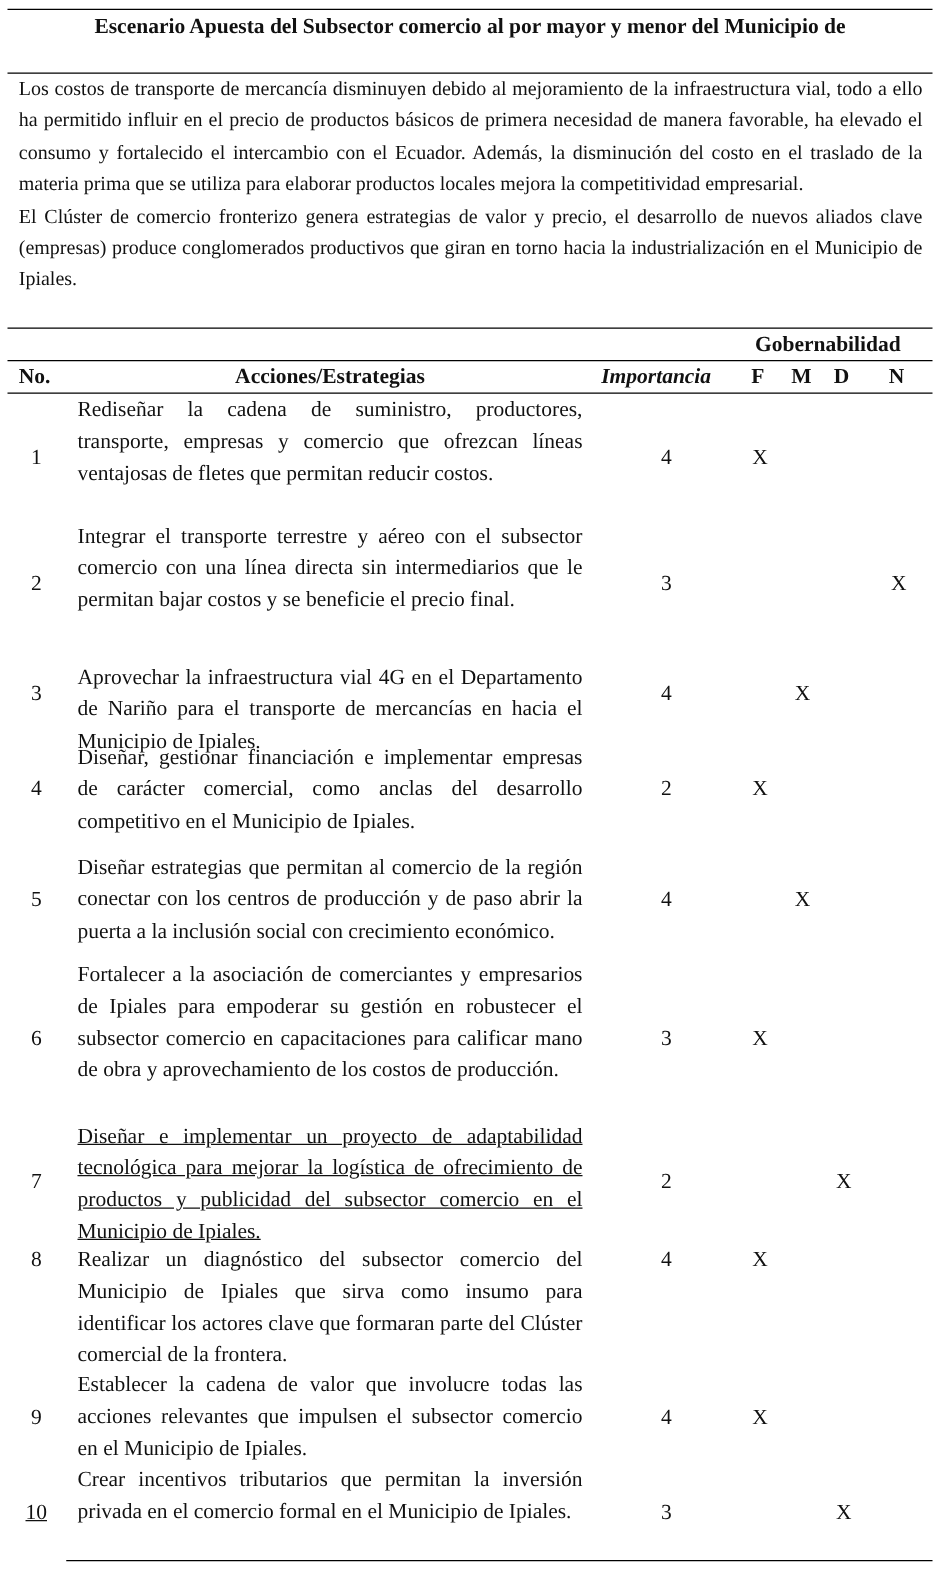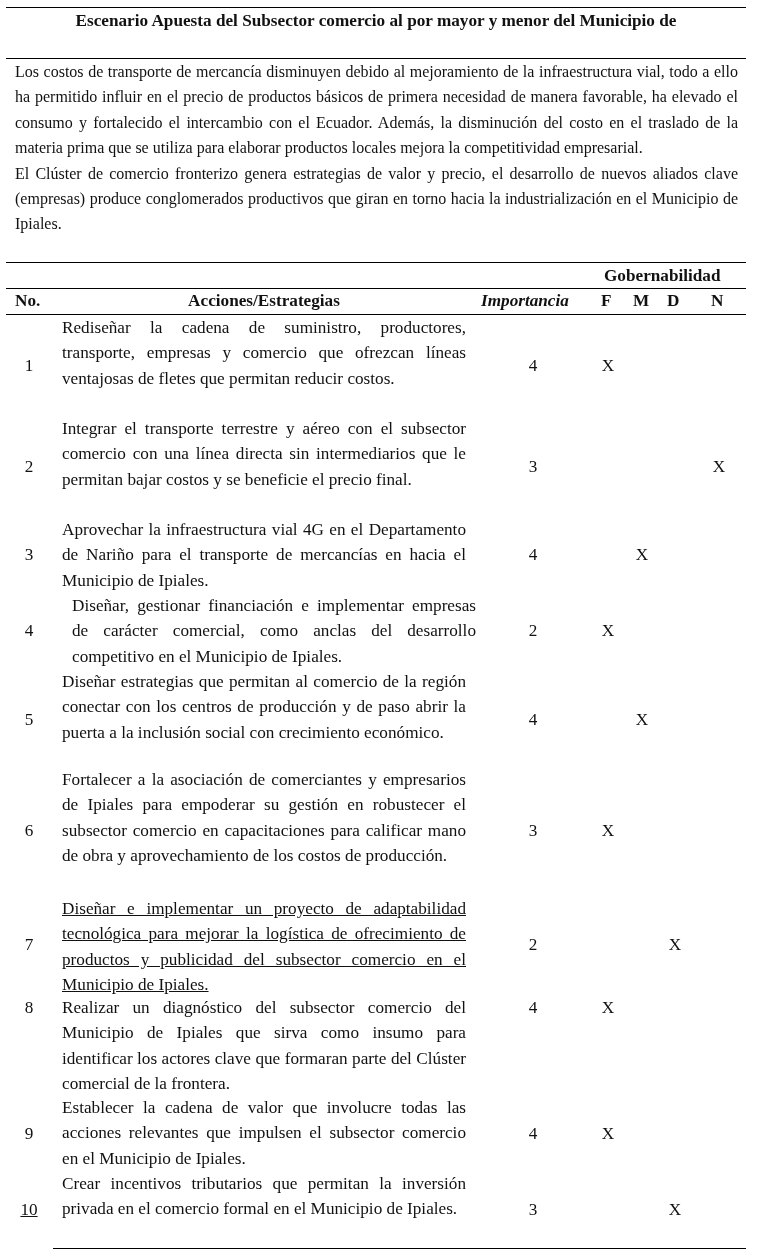--- a/index.html
+++ b/index.html
@@ -123,35 +123,35 @@
 
 <div class="row" style="top:416px;">
   <div class="cell-no" style="top:38px;">2</div>
   <div class="cell-text" style="top:0;">Integrar el transporte terrestre y aéreo con el subsector comercio con una línea directa sin intermediarios que le permitan bajar costos y se beneficie el precio final.</div>
   <div class="cell-imp" style="top:38px;">3</div>
   <div class="cell-x" style="left:707px; top:38px;">X</div>
 </div>
 
 <div class="row" style="top:517px;">
   <div class="cell-no" style="top:25px;">3</div>
-  <div class="cell-text" style="top:0;">Aprovechar la infraestructura vial 4G en el Departamento de Nariño para el transporte de mercancías en hacia el Municipio de Ipiales.</div>
+  <div class="cell-text" style="top:12px;">Aprovechar la infraestructura vial 4G en el Departamento de Nariño para el transporte de mercancías en hacia el Municipio de Ipiales.</div>
   <div class="cell-imp" style="top:25px;">4</div>
   <div class="cell-x" style="left:630px; top:25px;">X</div>
 </div>
 
 <div class="row" style="top:593px;">
   <div class="cell-no" style="top:25px;">4</div>
-  <div class="cell-text" style="top:0;margin-left:10px;">Diseñar, gestionar financiación e implementar empresas de carácter comercial, como anclas del desarrollo competitivo en el Municipio de Ipiales.</div>
+  <div class="cell-text" style="top:0;">Diseñar, gestionar financiación e implementar empresas de carácter comercial, como anclas del desarrollo competitivo en el Municipio de Ipiales.</div>
   <div class="cell-imp" style="top:25px;">2</div>
   <div class="cell-x" style="left:596px; top:25px;">X</div>
 </div>
 
 <div class="row" style="top:669px;">
   <div class="cell-no" style="top:38px;">5</div>
-  <div class="cell-text" style="top:0;">Diseñar estrategias que permitan al comercio de la región conectar con los centros de producción y de paso abrir la puerta a la inclusión social con crecimiento económico.</div>
+  <div class="cell-text" style="top:12px;">Diseñar estrategias que permitan al comercio de la región conectar con los centros de producción y de paso abrir la puerta a la inclusión social con crecimiento económico.</div>
   <div class="cell-imp" style="top:38px;">4</div>
   <div class="cell-x" style="left:630px; top:38px;">X</div>
 </div>
 
 <div class="row" style="top:767px;">
   <div class="cell-no" style="top:51px;">6</div>
   <div class="cell-text" style="top:0;">Fortalecer a la asociación de comerciantes y empresarios de Ipiales para empoderar su gestión en robustecer el subsector comercio en capacitaciones para calificar mano de obra y aprovechamiento de los costos de producción.</div>
   <div class="cell-imp" style="top:51px;">3</div>
   <div class="cell-x" style="left:596px; top:51px;">X</div>
 </div>

